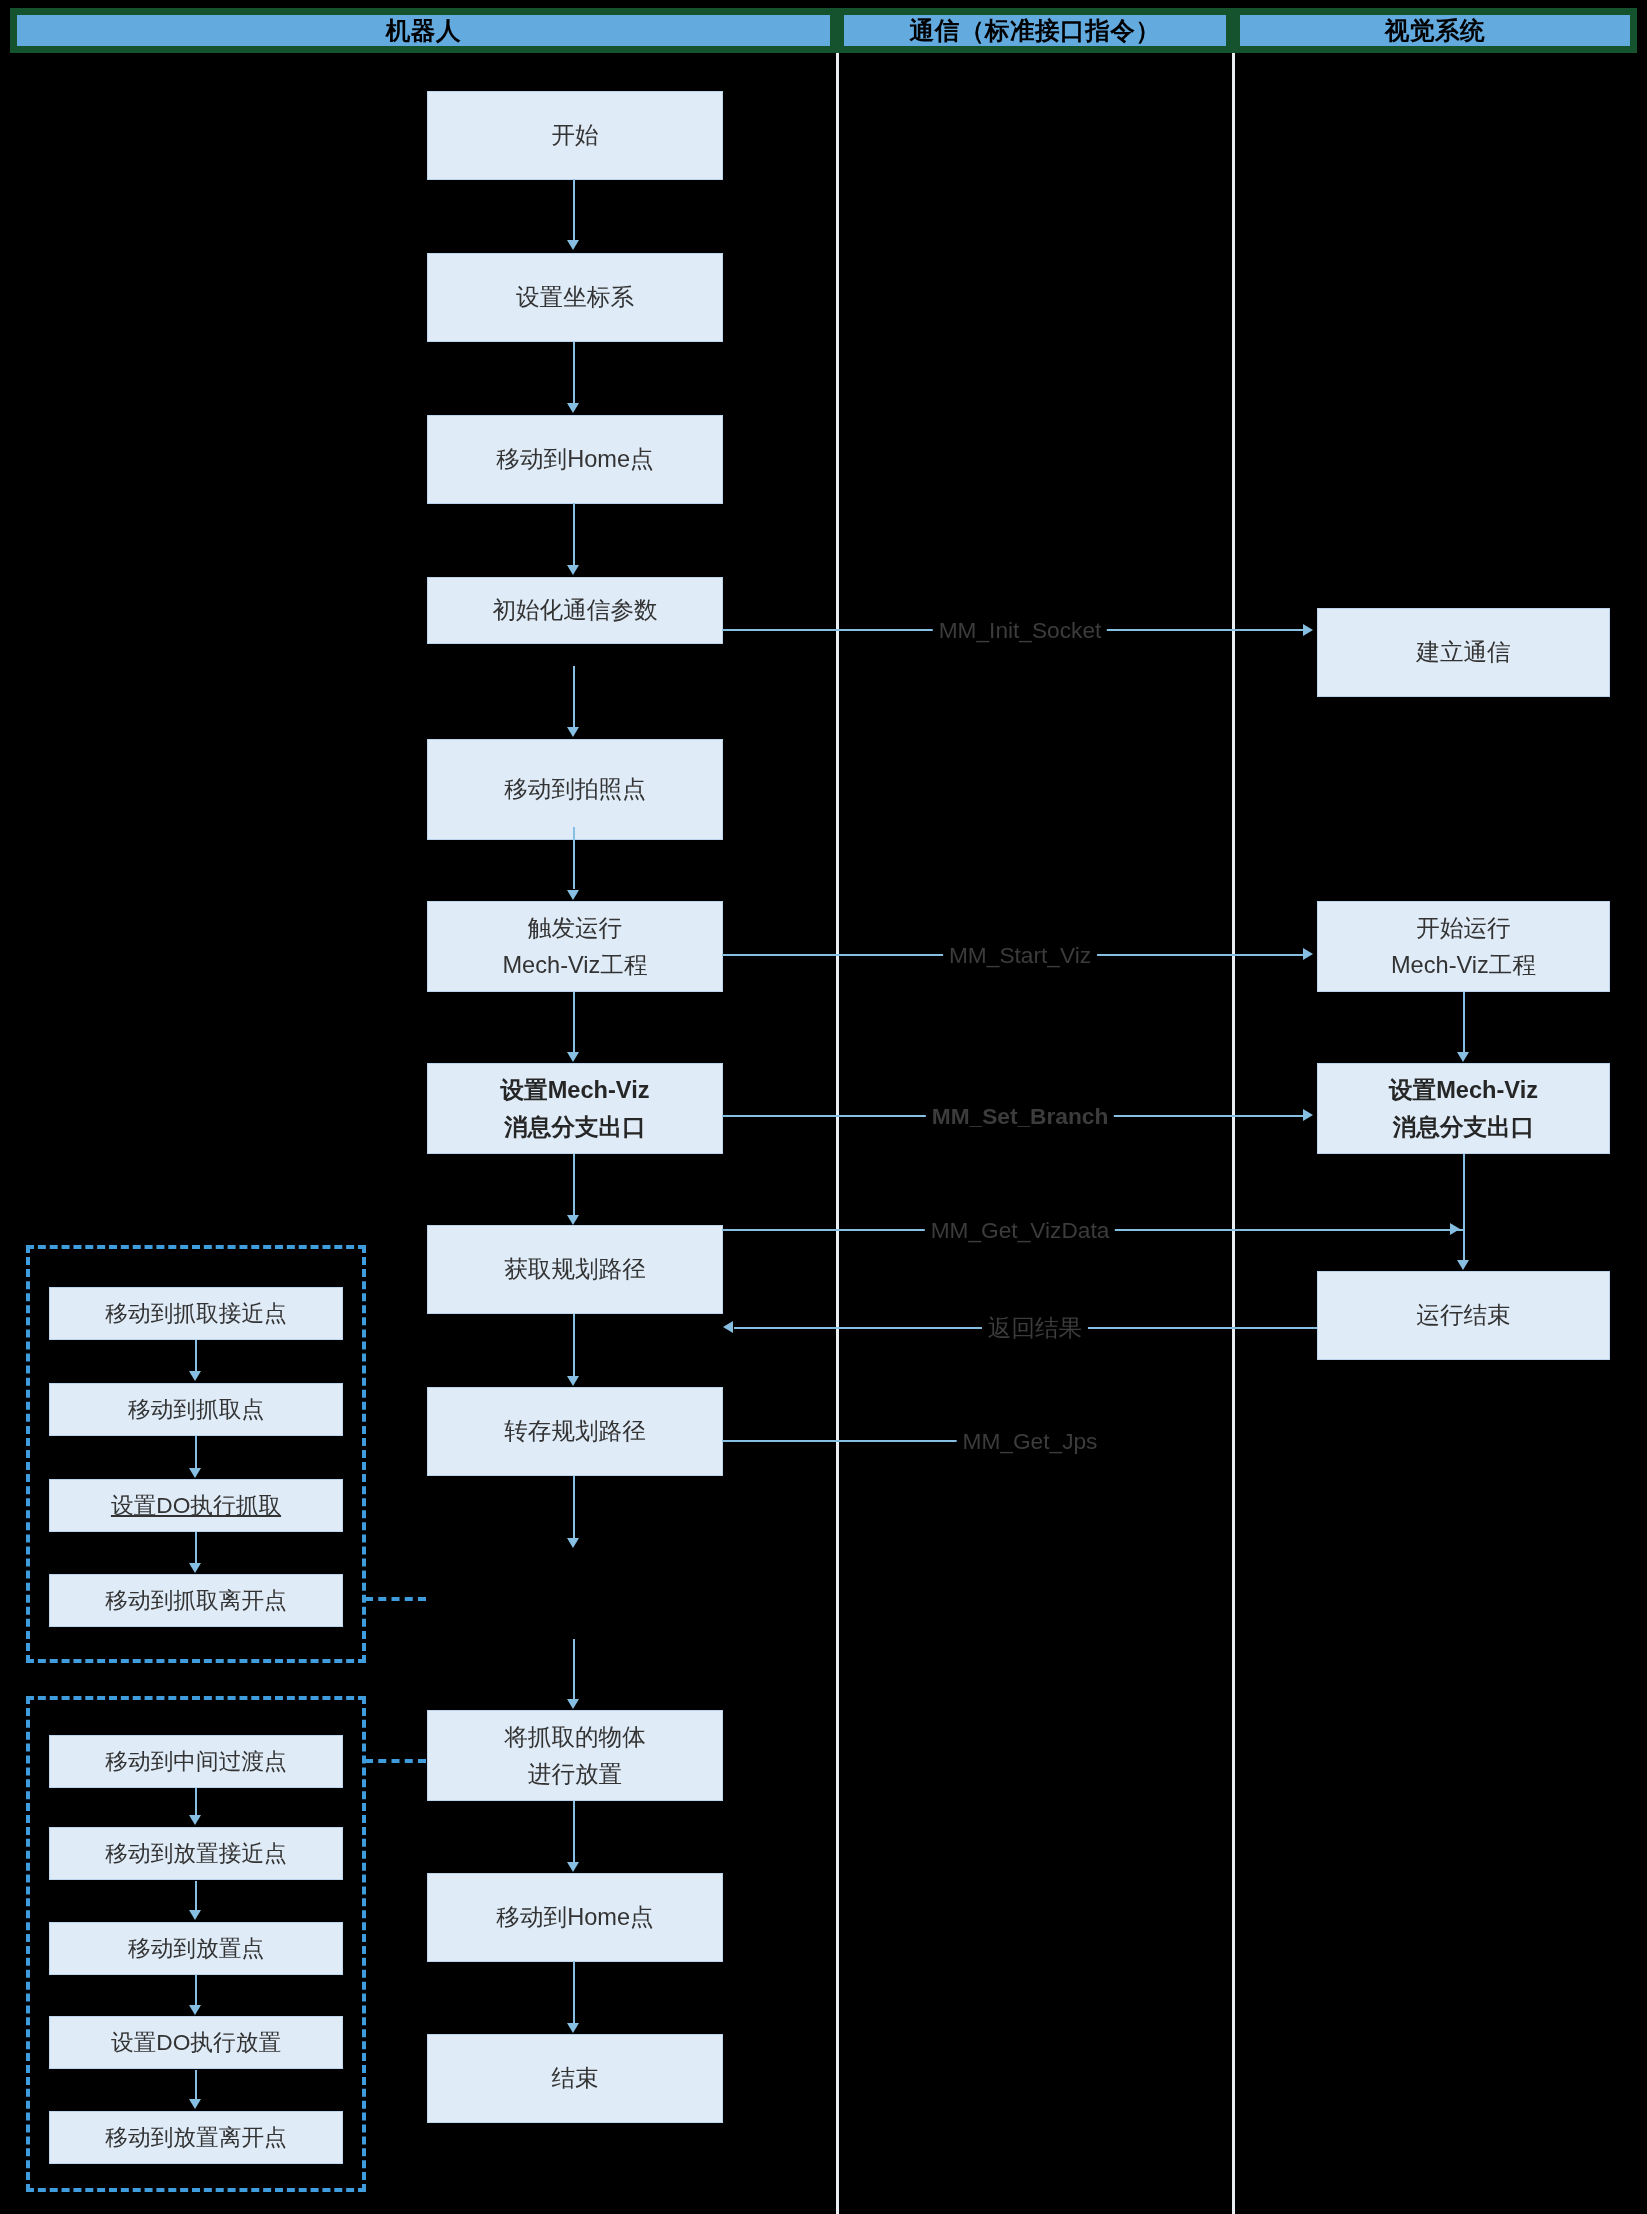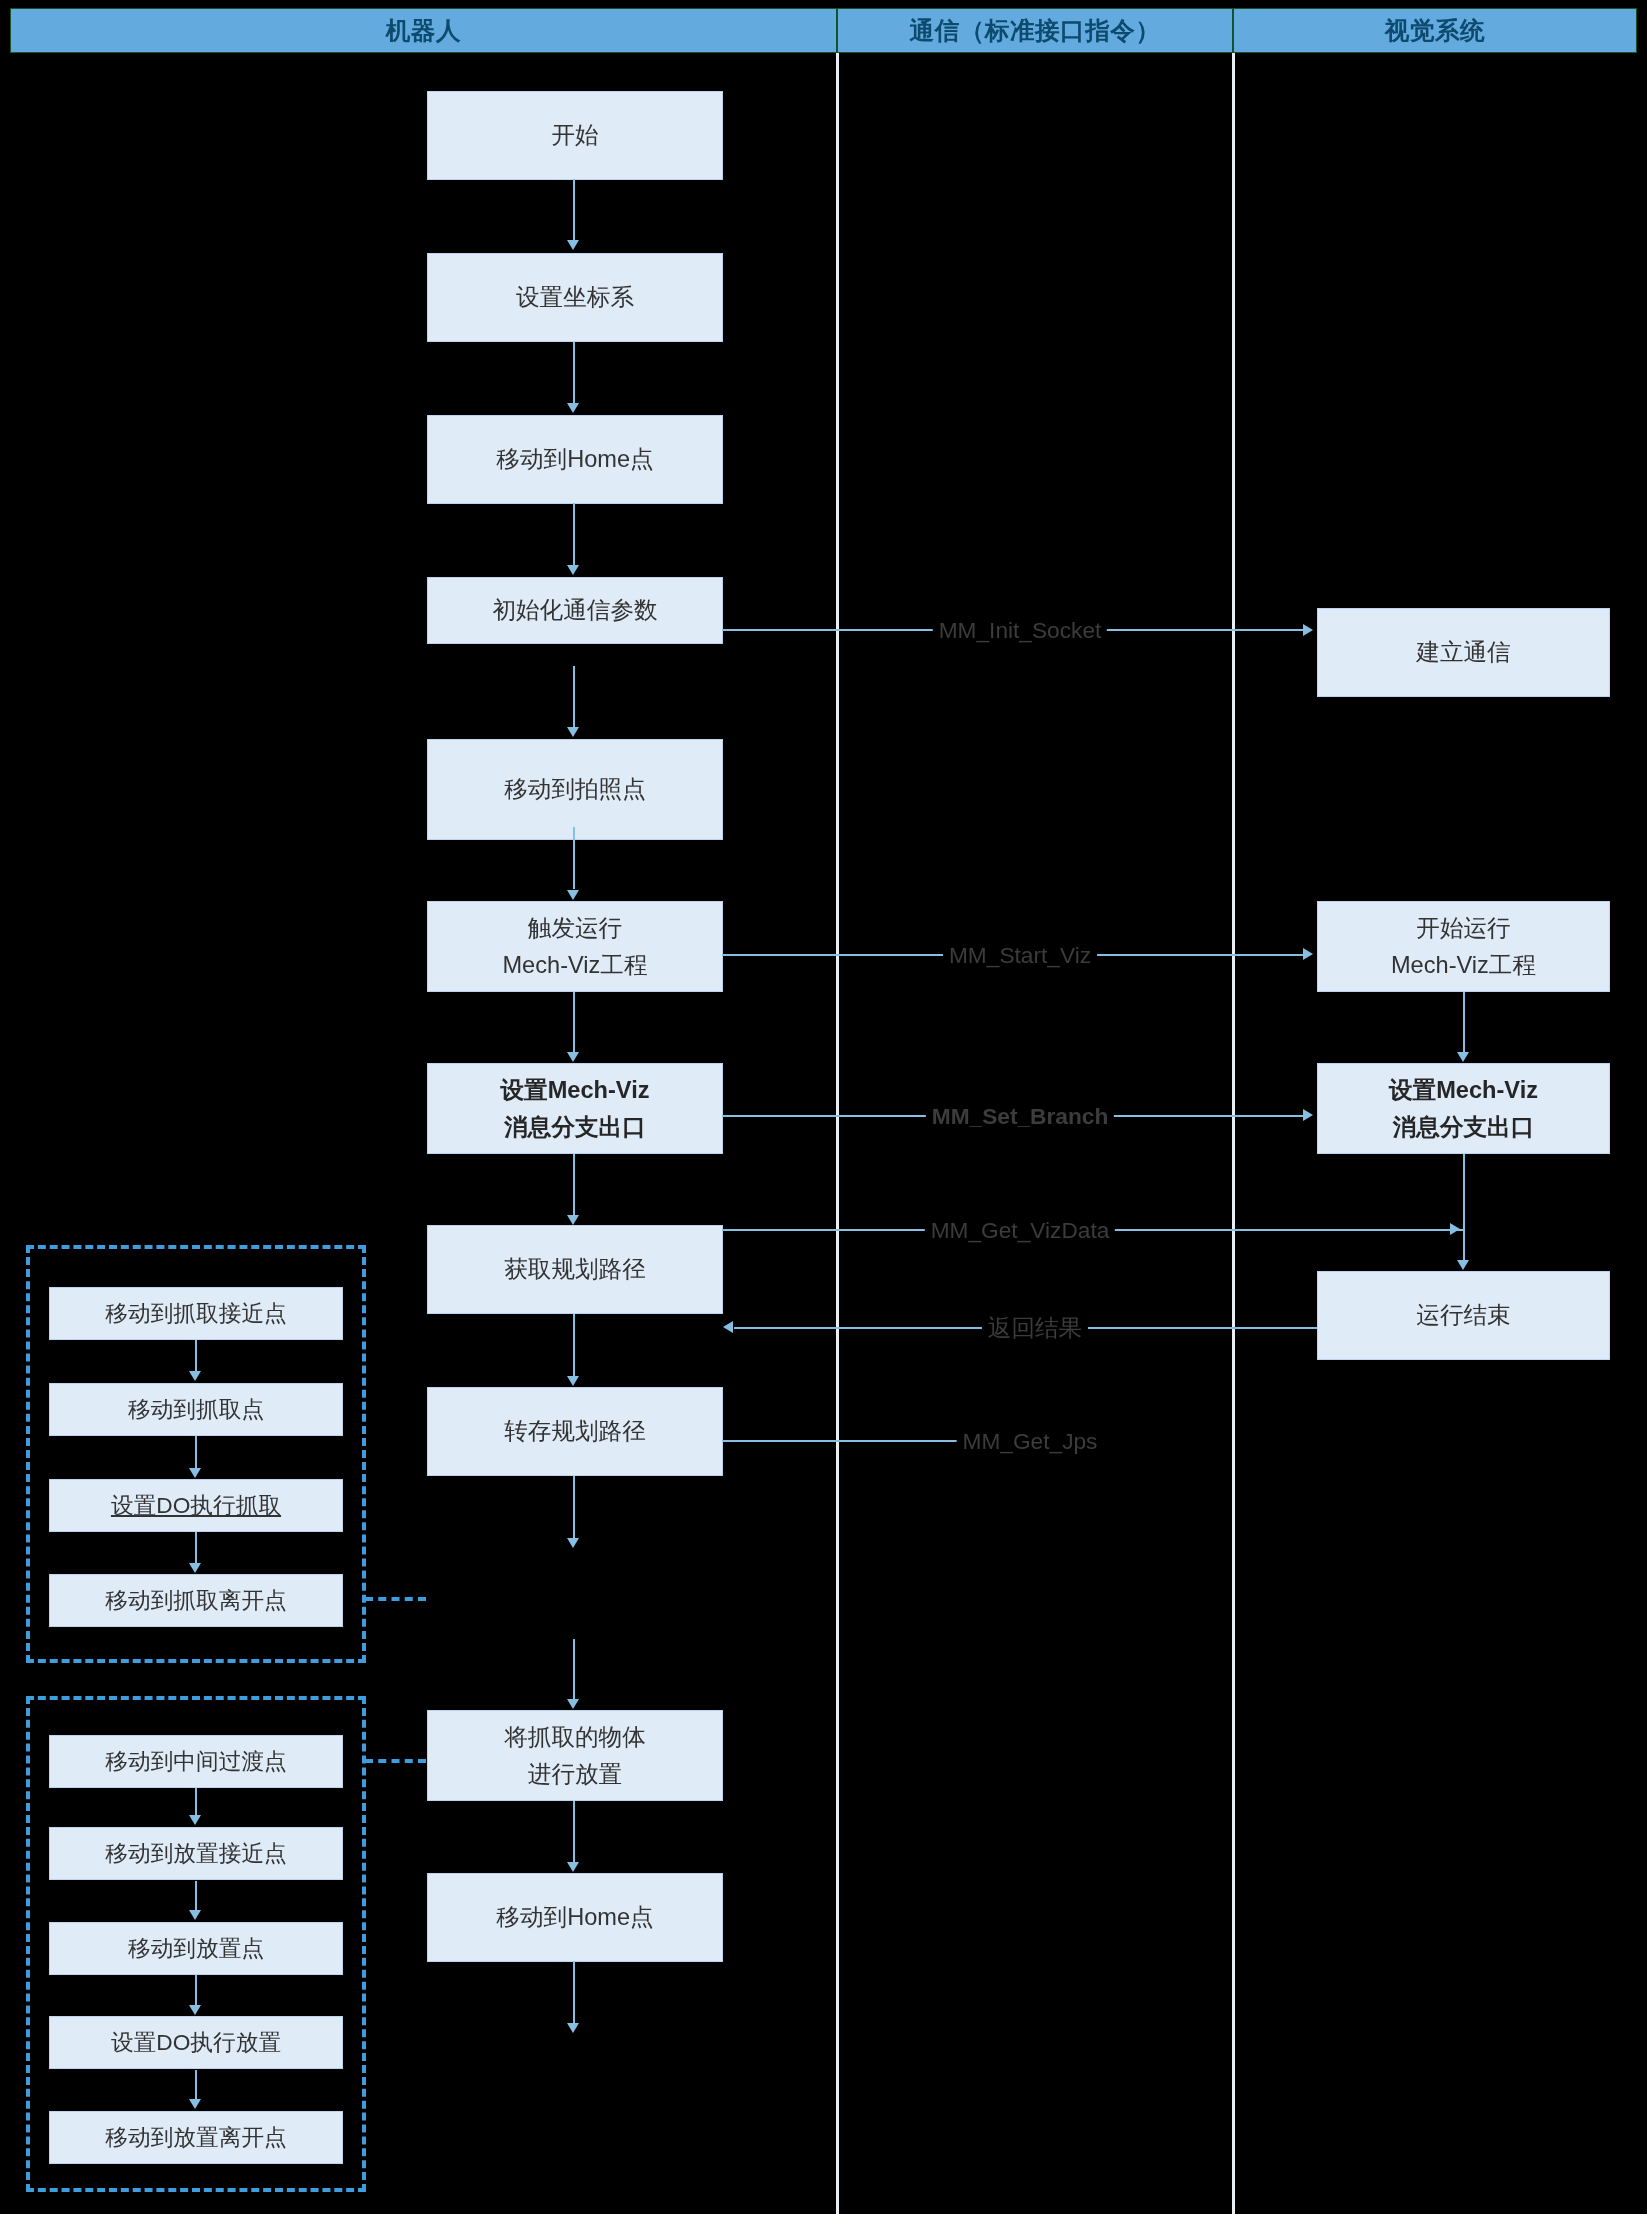--- a/index.html
+++ b/index.html
@@ -8,22 +8,22 @@
     background: #000;
     font-family: "Liberation Sans", "DejaVu Sans", sans-serif;
     overflow: hidden;
   }
   #root { position: relative; width: 1647px; height: 2214px; background: #000; }
 
   
   .lane-header {
     position: absolute;
     background: #63aadf;
-    border: 1px solid #14532d;
-    color: #0c4a6e;
+    border: 7px solid #14532d;
+    color: #000000;
     font-weight: bold;
     font-size: 24.6px;
     display: flex; align-items: center; justify-content: center;
     letter-spacing: 0.5px;
   }
   
   .lane-divider {
     position: absolute;
     width: 3px;
     background: #e9eef3;
@@ -141,20 +141,23 @@
   <div class="box" style="left:427px; top:1225px; width:296px; height:89px;">
     <span>获取规划路径</span>
   </div>
   <div class="box" style="left:427px; top:1710px; width:296px; height:91px;">
     <span>将抓取的物体
 进行放置</span>
   </div>
   <div class="box" style="left:427px; top:1873px; width:296px; height:89px;">
     <span>移动到Home点</span>
   </div>
+  <div class="box" style="left:427px; top:2034px; width:296px; height:89px;">
+    <span>结束</span>
+  </div>
 
   <div class="vline" style="left:573px; top:179px; height:61px;"></div>
   <div class="arrow-down" style="left:567px; top:240px;"></div>
 
   <div class="vline" style="left:573px; top:342px; height:61px;"></div>
   <div class="arrow-down" style="left:567px; top:403px;"></div>
 
   <div class="vline" style="left:573px; top:503px; height:62px;"></div>
   <div class="arrow-down" style="left:567px; top:565px;"></div>
 

